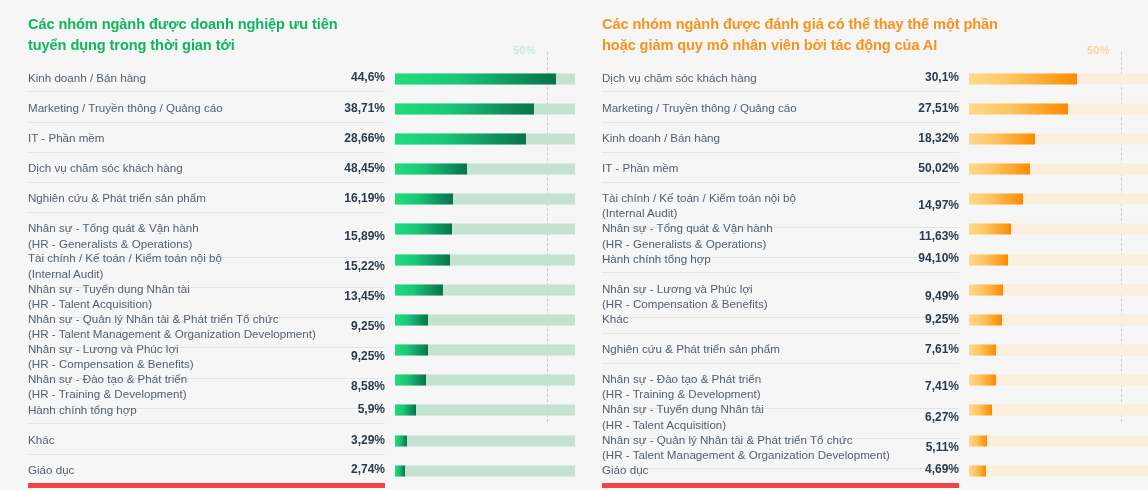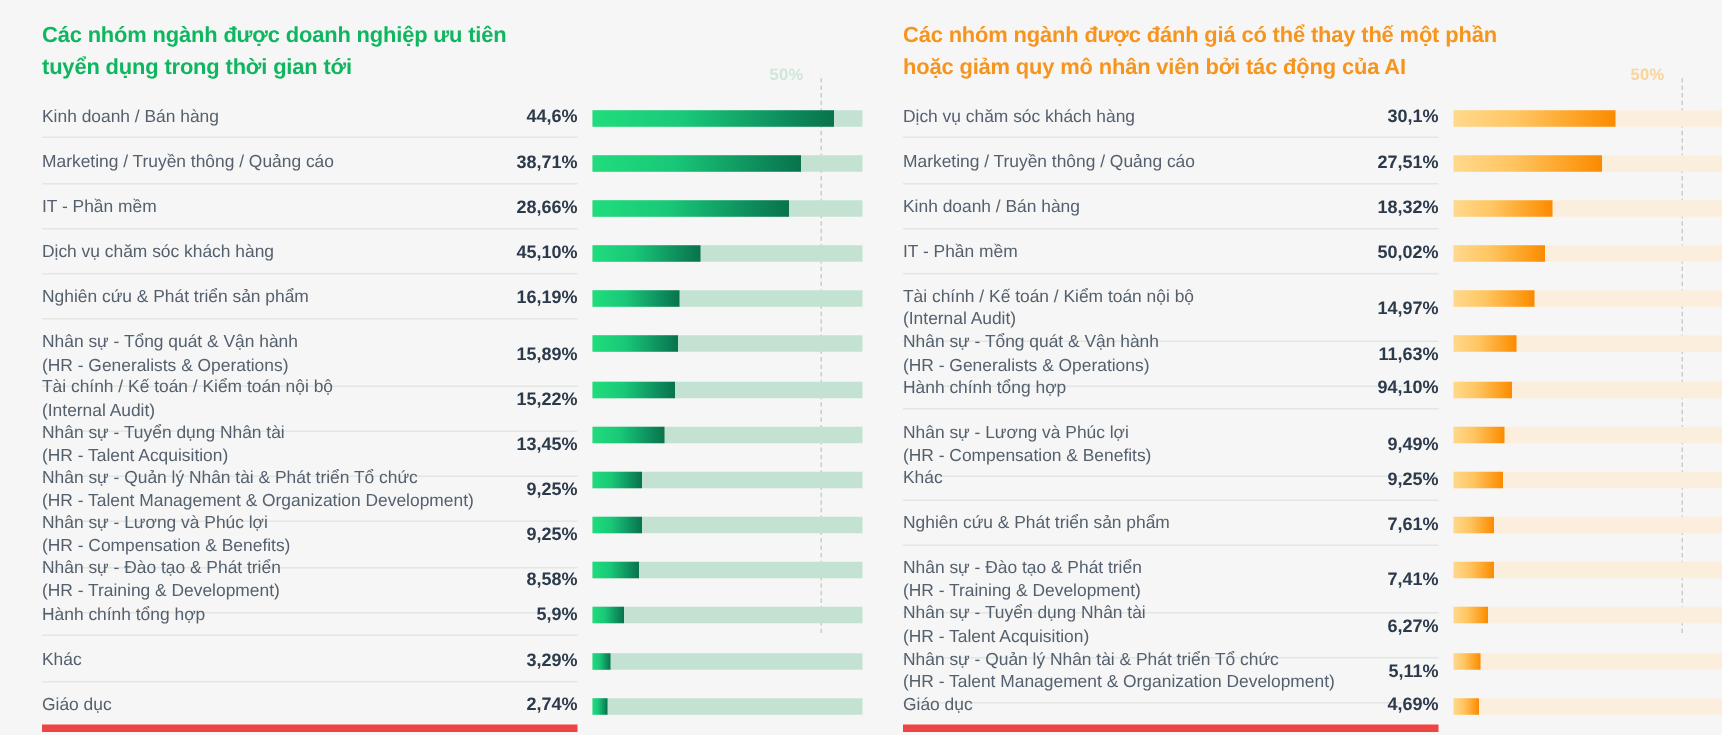--- a/index.html
+++ b/index.html
@@ -173,21 +173,21 @@
             <span class="row-value">28,66%</span>
           </div>
           <div class="bar-cell">
             <div class="bar-track"></div>
             <div class="bar-fill" style="width: 72.92%;"></div>
           </div>
         </li>
         <li class="row" style="height: 30.183px;">
           <div class="text-cell">
             <span class="row-label">Dịch vụ chăm sóc khách hàng</span>
-            <span class="row-value">45,10%</span>
+            <span class="row-value">48,45%</span>
           </div>
           <div class="bar-cell">
             <div class="bar-track"></div>
             <div class="bar-fill" style="width: 40.18%;"></div>
           </div>
         </li>
         <li class="row" style="height: 30.183px;">
           <div class="text-cell">
             <span class="row-label">Nghiên cứu &amp; Phát triển sản phẩm</span>
             <span class="row-value">16,19%</span>

